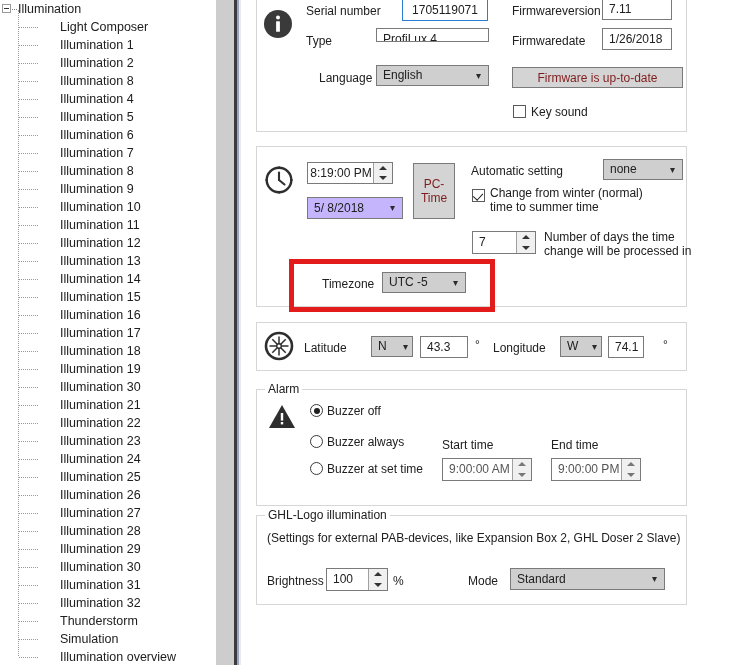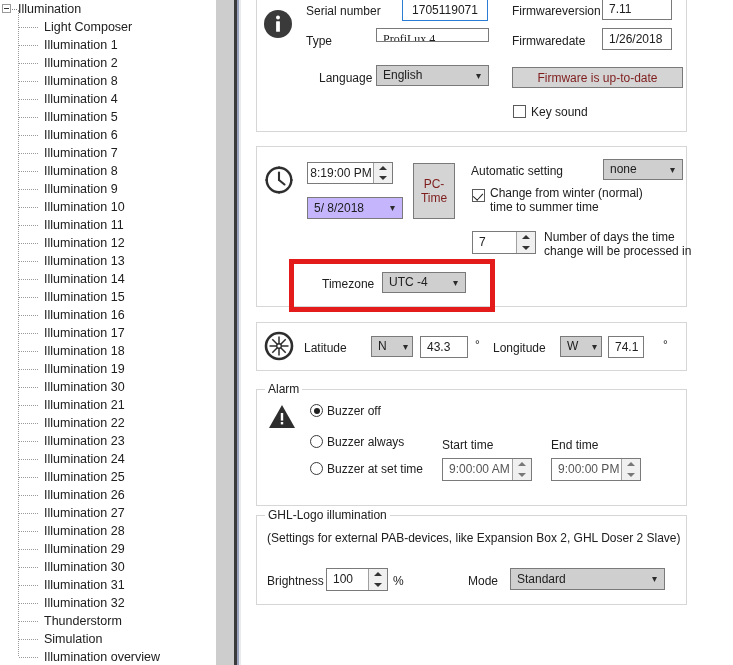--- a/index.html
+++ b/index.html
@@ -25,21 +25,21 @@
   }
   .tree-row {
     position: relative;
     height: 18px;
     line-height: 18px;
     white-space: nowrap;
     font-size: 12.5px;
     color: #202020;
   }
   .tree-row.root { padding-left: 18px; }
-  .tree-row.child { padding-left: 44px; }
+  .tree-row.child { padding-left: 60px; }
 
   
   .expander {
     position: absolute;
     left: 2px; top: 4px;
     width: 9px; height: 9px;
     border: 1px solid #9a9a9a;
     background: #ffffff;
     box-sizing: border-box;
   }
@@ -358,21 +358,21 @@
     <svg class="icon-svg" style="left:6px; top:22px;" width="30" height="30" viewBox="0 0 30 30">
       <circle cx="15" cy="15" r="14" fill="#3a3a3a"></circle>
       <circle cx="15" cy="8.5" r="2.0" fill="#ffffff"></circle>
       <rect x="13.1" y="12.2" width="3.8" height="10.6" rx="0.6" fill="#ffffff"></rect>
     </svg>
 
     <span class="lbl" style="left:49px; top:17px;">Serial number</span>
     <div class="tb focused center" style="left:145px; top:12px; width:86px; height:22px;">1705119071</div>
 
     <span class="lbl" style="left:49px; top:47px;">Type</span>
-    <div class="tb" style="left:119px; top:41px; width:113px; height:14px;font-family:Liberation Serif, serif;">ProfiLux 4</div>
+    <div class="tb" style="left:119px; top:41px; width:113px; height:14px;">ProfiLux 4</div>
 
     <span class="lbl" style="left:62px; top:84px;">Language</span>
     <div class="cb" style="left:119px; top:78px; width:113px; height:21px;">
       <span>English</span>
       <span class="chev">▾</span>
     </div>
 
     <span class="lbl" style="left:255px; top:17px;">Firmwareversion</span>
     <div class="tb" style="left:345px; top:11px; width:70px; height:22px;">7.11</div>
 
@@ -438,21 +438,21 @@
         <span class="spin-dn">
             <span class="tri-dn"></span>
           </span>
       </span>
     </div>
     <span class="lbl" style="left:287px; top:83px;">Number of days the time</span>
     <span class="lbl" style="left:287px; top:97px;">change will be processed in</span>
 
     <span class="lbl" style="left:65px; top:130px;">Timezone</span>
     <div class="cb" style="left:125px; top:125px; width:84px; height:21px;">
-      <span>UTC -4</span>
+      <span>UTC -5</span>
       <span class="chev">▾</span>
     </div>
   </div>
 
   <div id="tz-highlight" style="left: 48px; top: 259px; width: 206px; height: 53px; border-color: rgb(227, 27, 27);"></div>
 
   <div class="panel" style="left:15px; top:322px; width:431px; height:49px;">
     <svg class="icon-svg" style="left:7px; top:8px;" width="30" height="30" viewBox="0 0 30 30">
       <circle cx="15" cy="15" r="13" fill="none" stroke="#2e2e2e" stroke-width="2.6"></circle>
       <g stroke="#2e2e2e" stroke-width="1.5">

